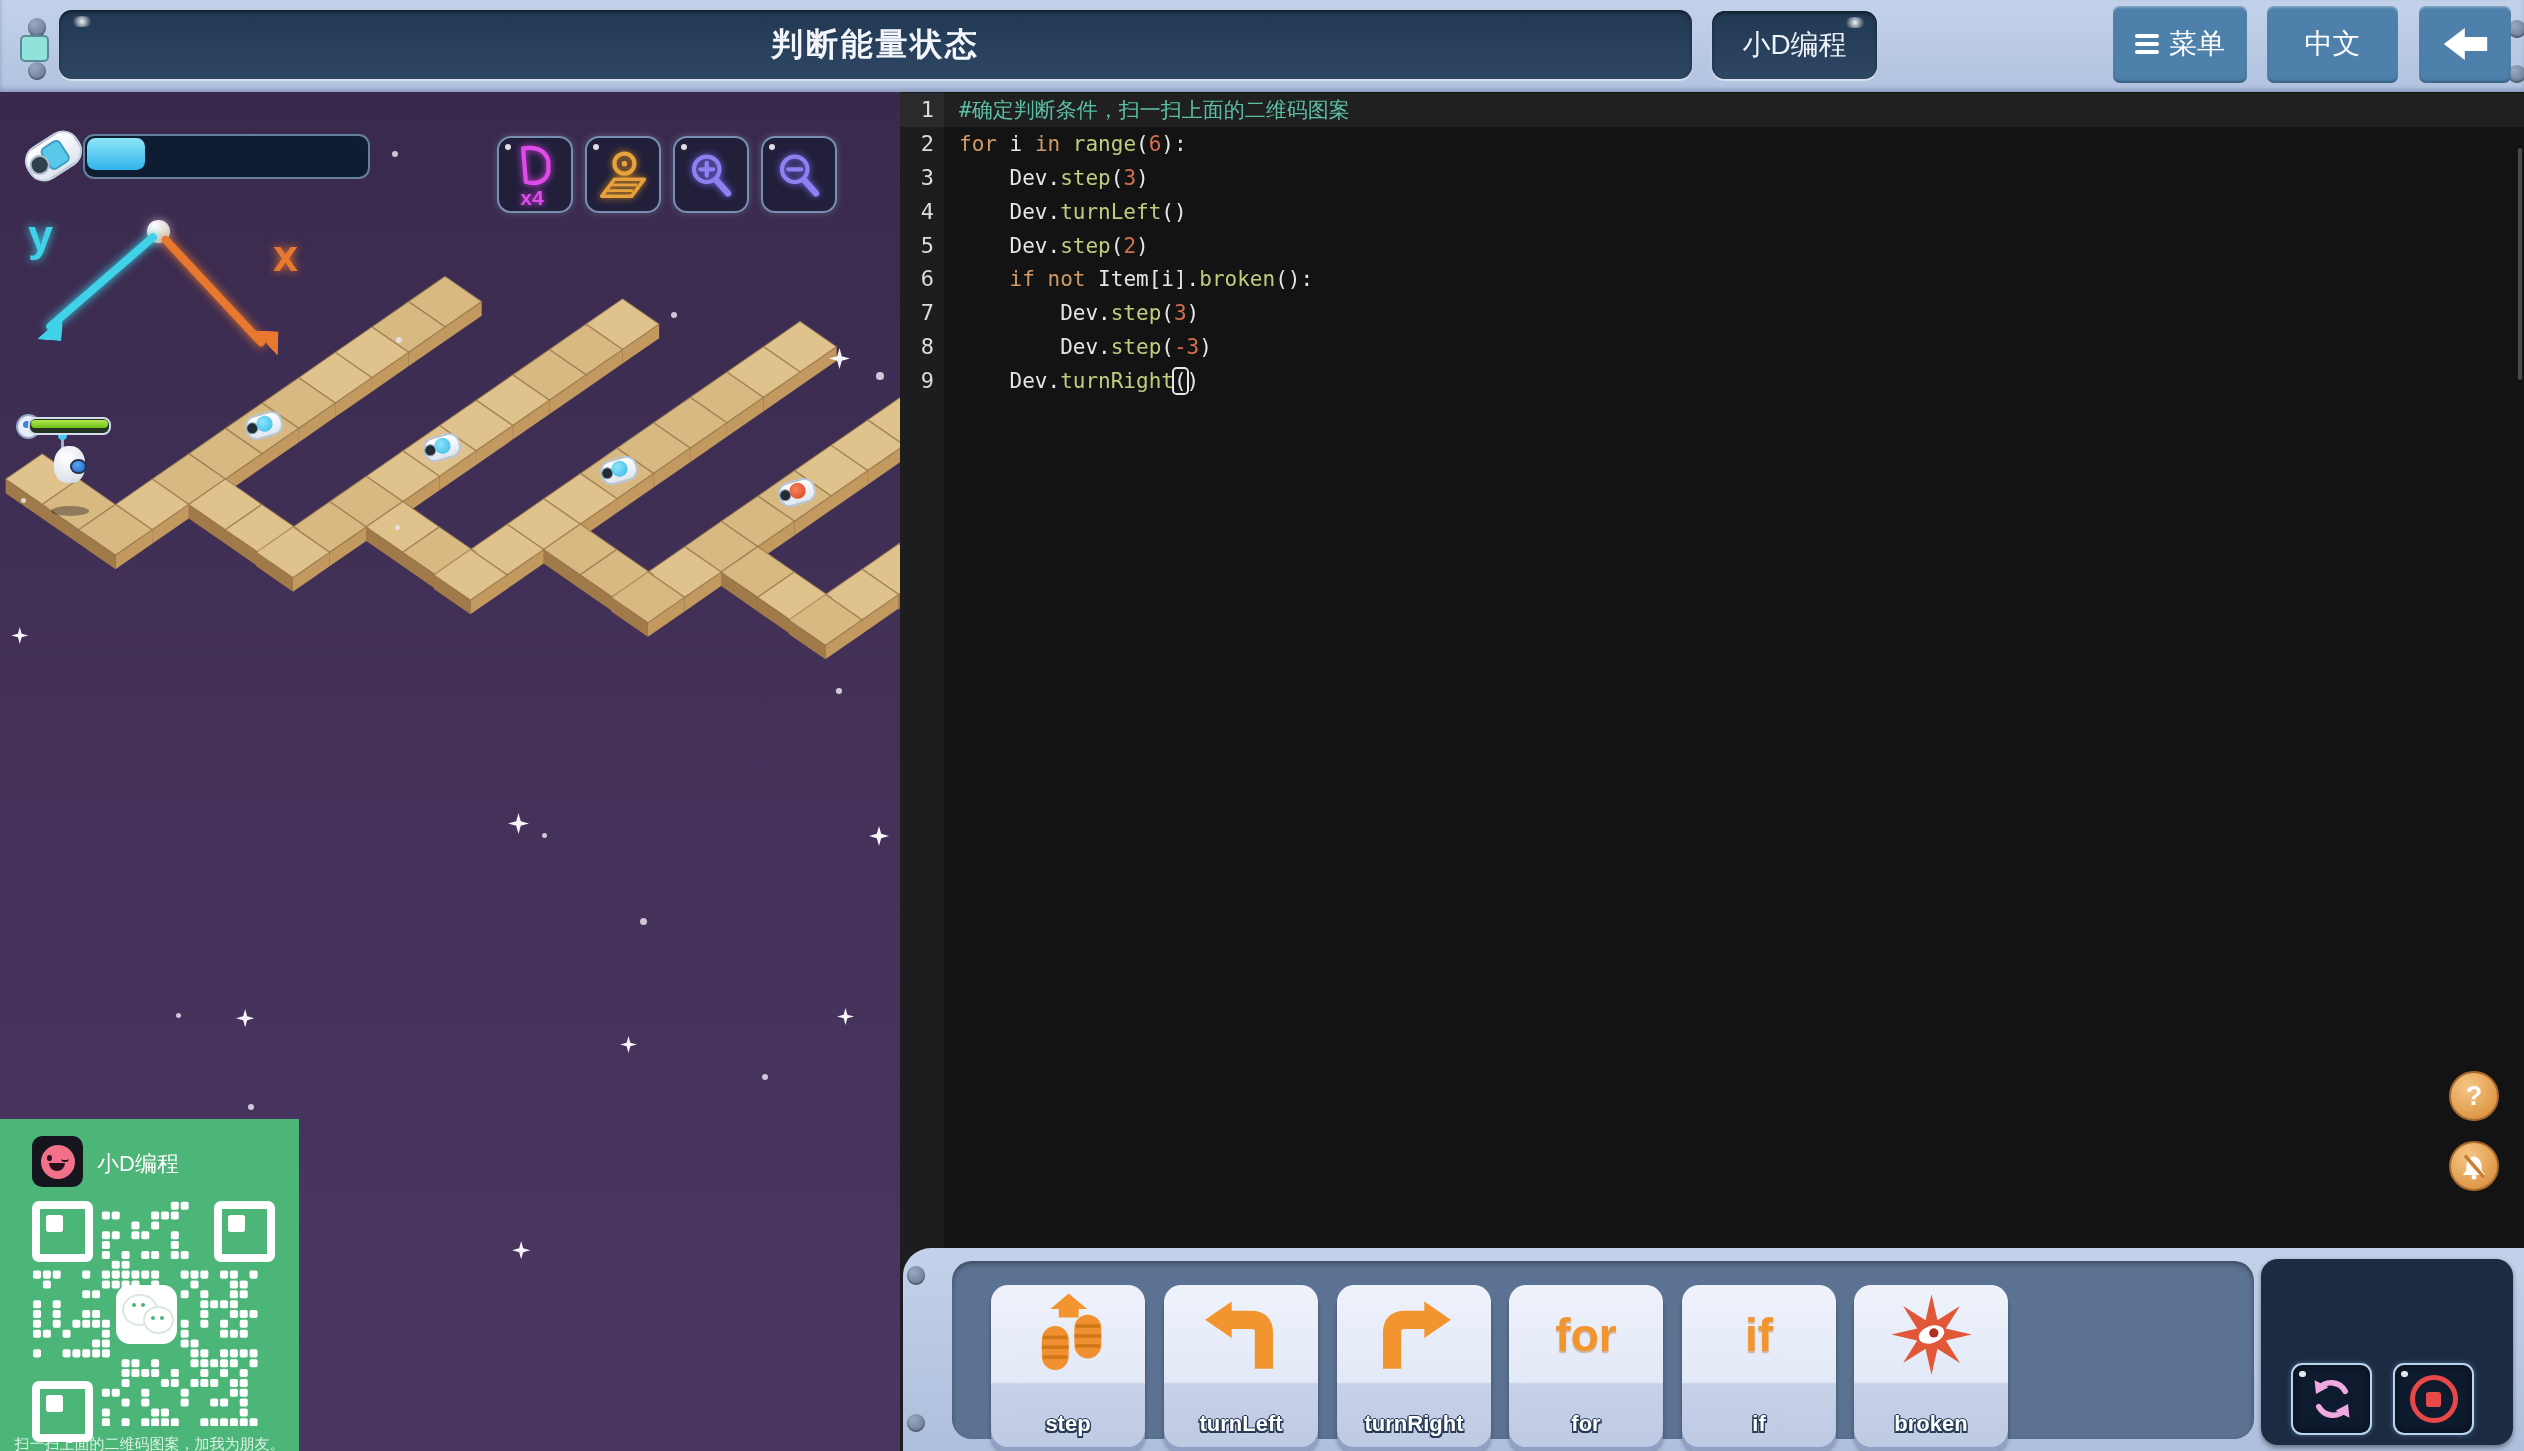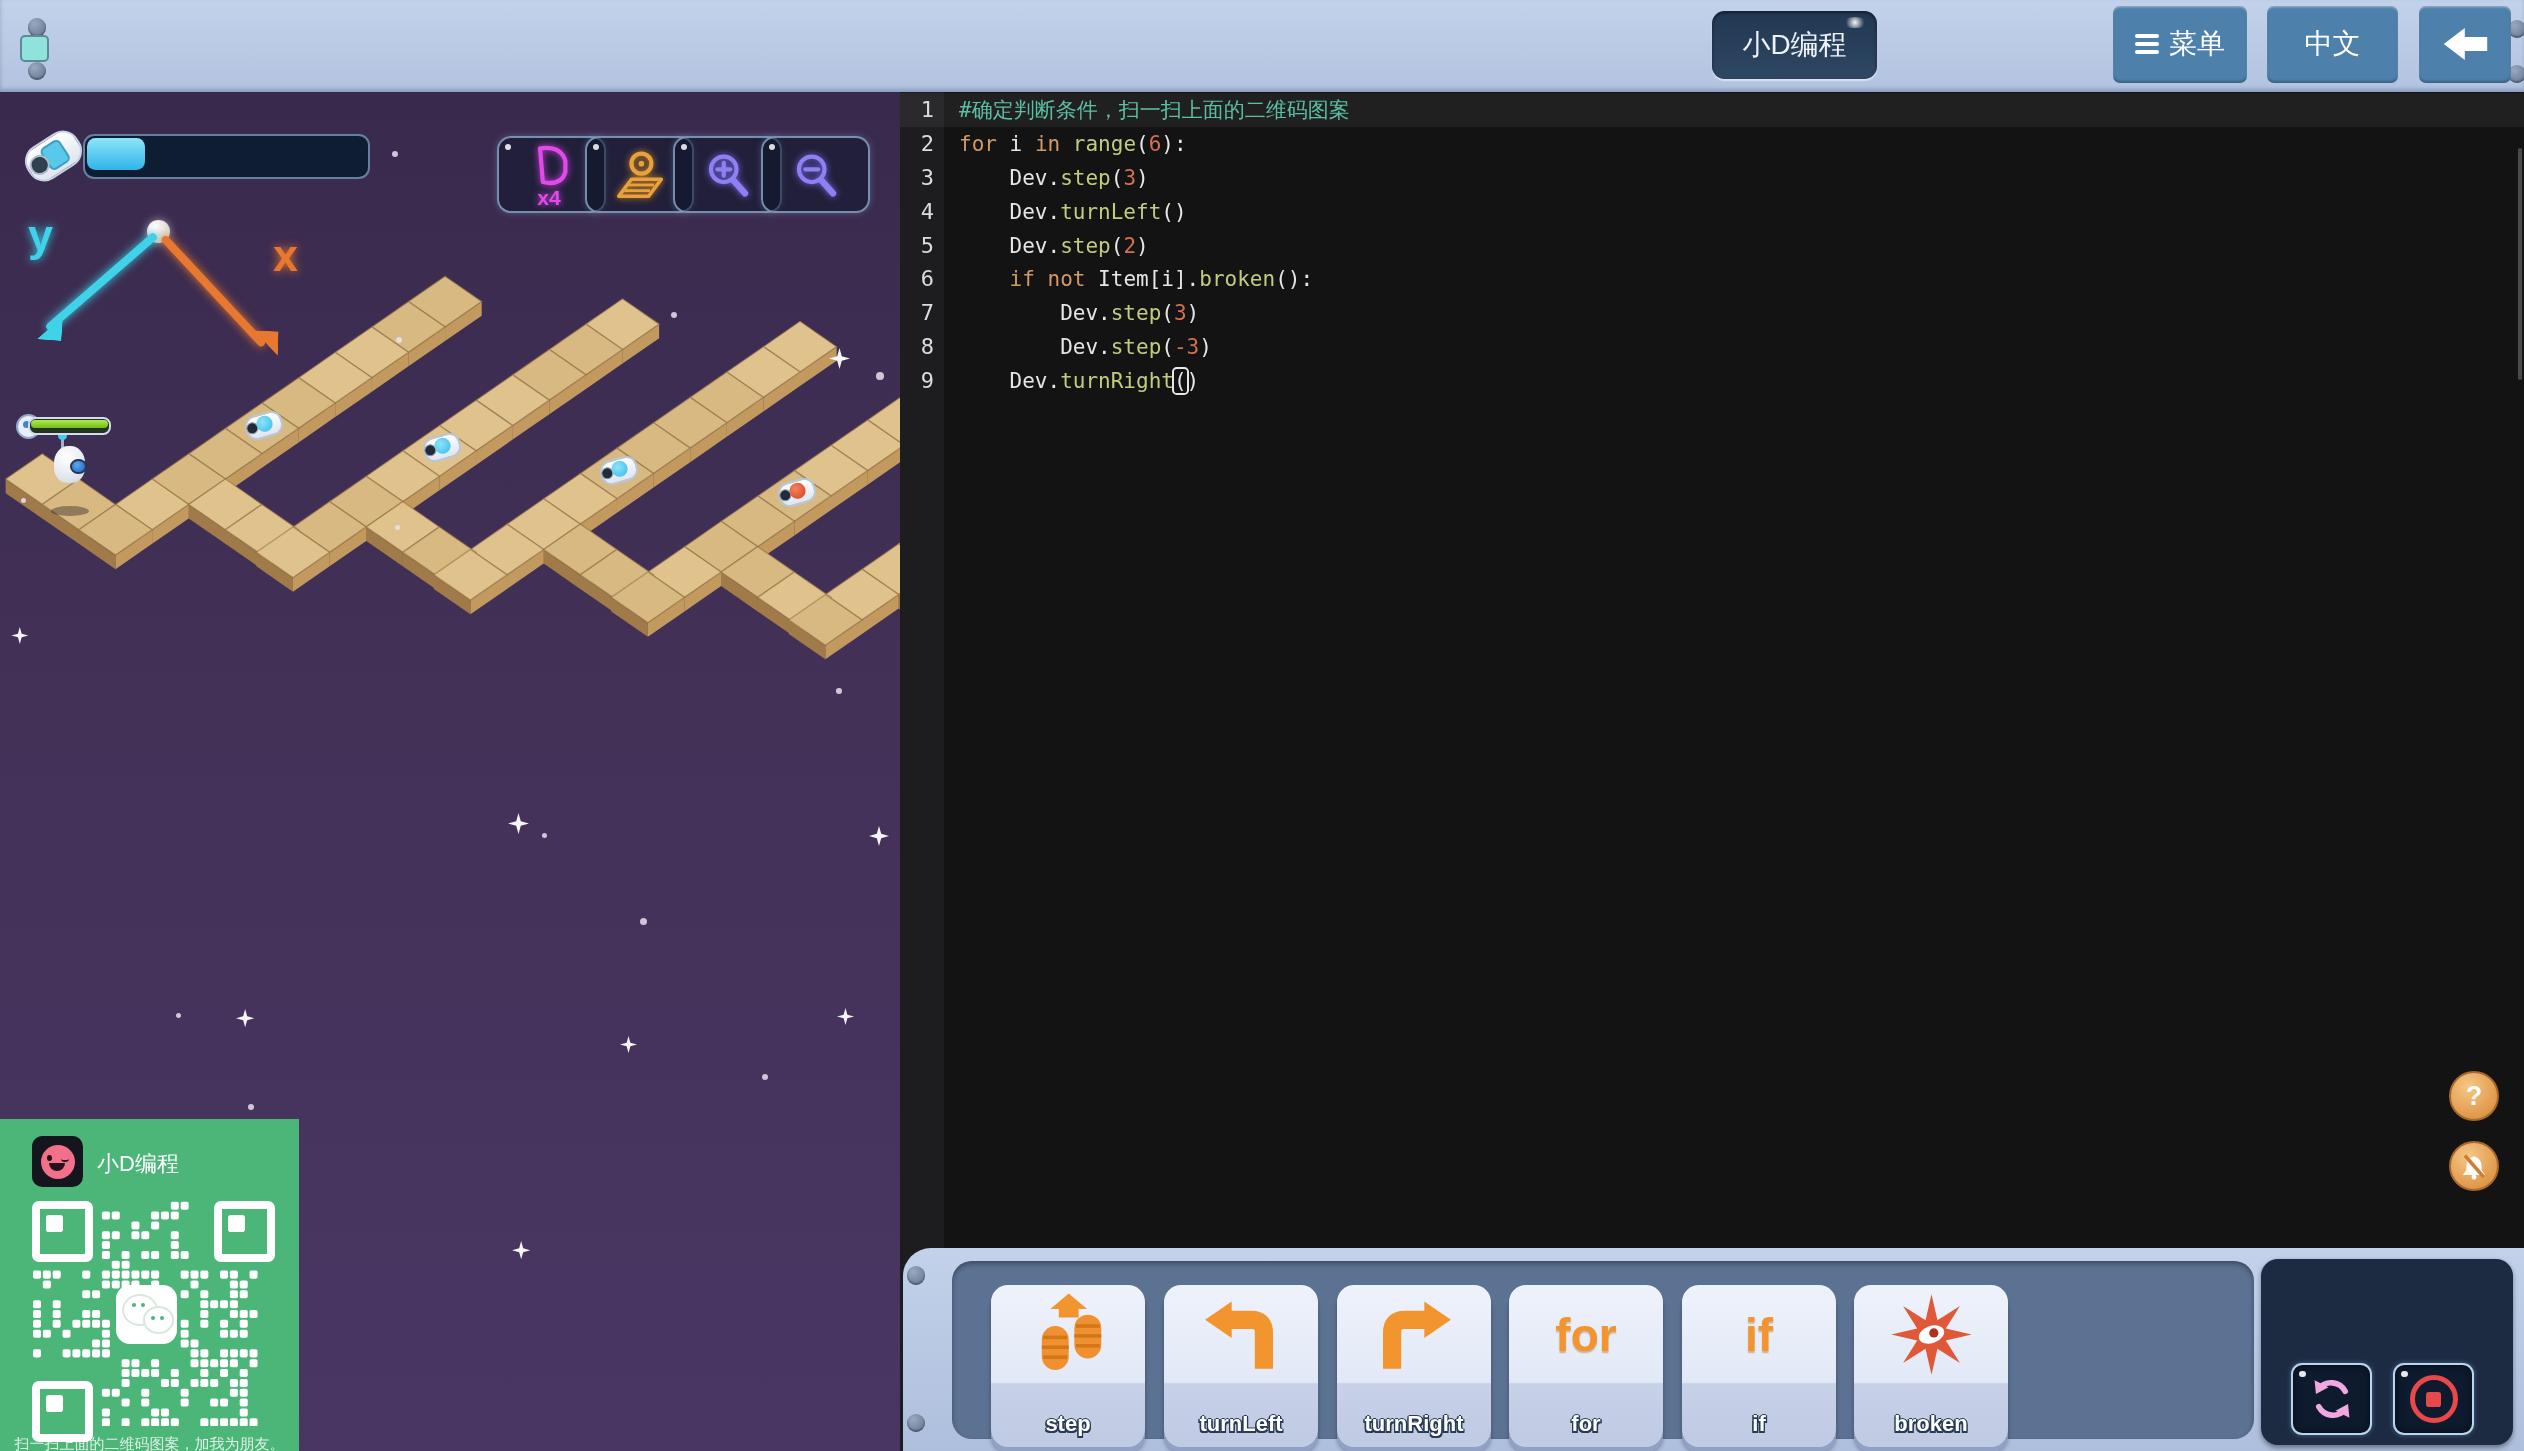--- a/index.html
+++ b/index.html
@@ -48,21 +48,21 @@
   #energy-fill{position:absolute;left:2.1px;top:2.1px;height:32px;border-radius:8.5px;
     background:linear-gradient(#8ee4f9,#2fb4e8);}
   
   .axis-line{position:absolute;height:7.7px;border-radius:4.2px;transform-origin:0 50%;}
   .axis-head{position:absolute;width:0;height:0;}
   #axis-ball{position:absolute;left:147px;top:128px;width:22.5px;height:22.5px;border-radius:50%;
     background:radial-gradient(circle at 35% 30%,#fff,#c9c2ba);box-shadow:0 0 8.5px rgba(255,255,255,.5);}
   .axis-label{position:absolute;font-size:45px;font-weight:bold;}
   
   .gbtn{position:absolute;top:44px;width:72px;height:73px;border-radius:14px;cursor:pointer;
-    background:rgba(12,22,42,.55);border:2.1px solid rgba(150,180,215,.75);box-shadow:0 0 7px rgba(140,170,210,.35);padding-left:33px;}
+    background:rgba(12,22,42,.55);border:2.1px solid rgba(150,180,215,.75);box-shadow:0 0 7px rgba(140,170,210,.35);}
   .gbtn::before{content:"";position:absolute;left:5.6px;top:5.6px;width:6.3px;height:6.3px;border-radius:50%;background:rgba(255,255,255,.85);}
   .gbtn svg{position:absolute;left:50%;top:50%;transform:translate(-50%,-50%);}
   
   #robot-shadow{position:absolute;border-radius:50%;background:rgba(10,5,20,.35);}
   #robot-body{position:absolute;background:radial-gradient(circle at 40% 30%,#ffffff,#dde2ea 75%,#b9c2cf);border-radius:46% 46% 42% 42%;}
   #robot-visor{position:absolute;background:radial-gradient(circle at 40% 35%,#5da8f0,#1d5fc0);border-radius:50%;border:2.1px solid #24364f;}
   #robot-antenna{position:absolute;width:2.8px;height:11.3px;background:#9fb2c8;}
   #robot-antenna::after{content:"";position:absolute;left:-2.8px;top:-7px;width:8.5px;height:8.5px;border-radius:50%;background:#46c8f0;}
   #robot-bar{position:absolute;height:14px;border:2.1px solid #d3dcEC;border-radius:7.7px;background:#243324;}
   #robot-bar .fill{position:absolute;left:0.7px;top:0.7px;height:8.5px;width:98%;border-radius:5px;background:linear-gradient(#b3e84e,#6fc117);}
@@ -138,20 +138,23 @@
 </head>
 <body>
 
 <div id="topbar">
   <div class="screw" style="left:28px;top:18.3px;width:18.3px;height:18.3px;"></div>
   <div class="screw" style="left:28px;top:62px;width:18.3px;height:18.3px;"></div>
   <div id="tb-connector"></div>
   <div class="screw" style="left:2508px;top:20px;width:18.3px;height:18.3px;"></div>
   <div class="screw" style="left:2508px;top:65px;width:18.3px;height:18.3px;"></div>
 
+  <div class="abs darkbox" id="title-box">
+    <div id="page-title">判断能量状态</div>
+  </div>
 
   <div class="abs darkbox" id="app-box">
     <div class="lbl">小D编程</div>
   </div>
 
 
   <div class="flatbtn" id="menu-btn">
     <span class="hamburger">
         <i></i>
         <i></i>

